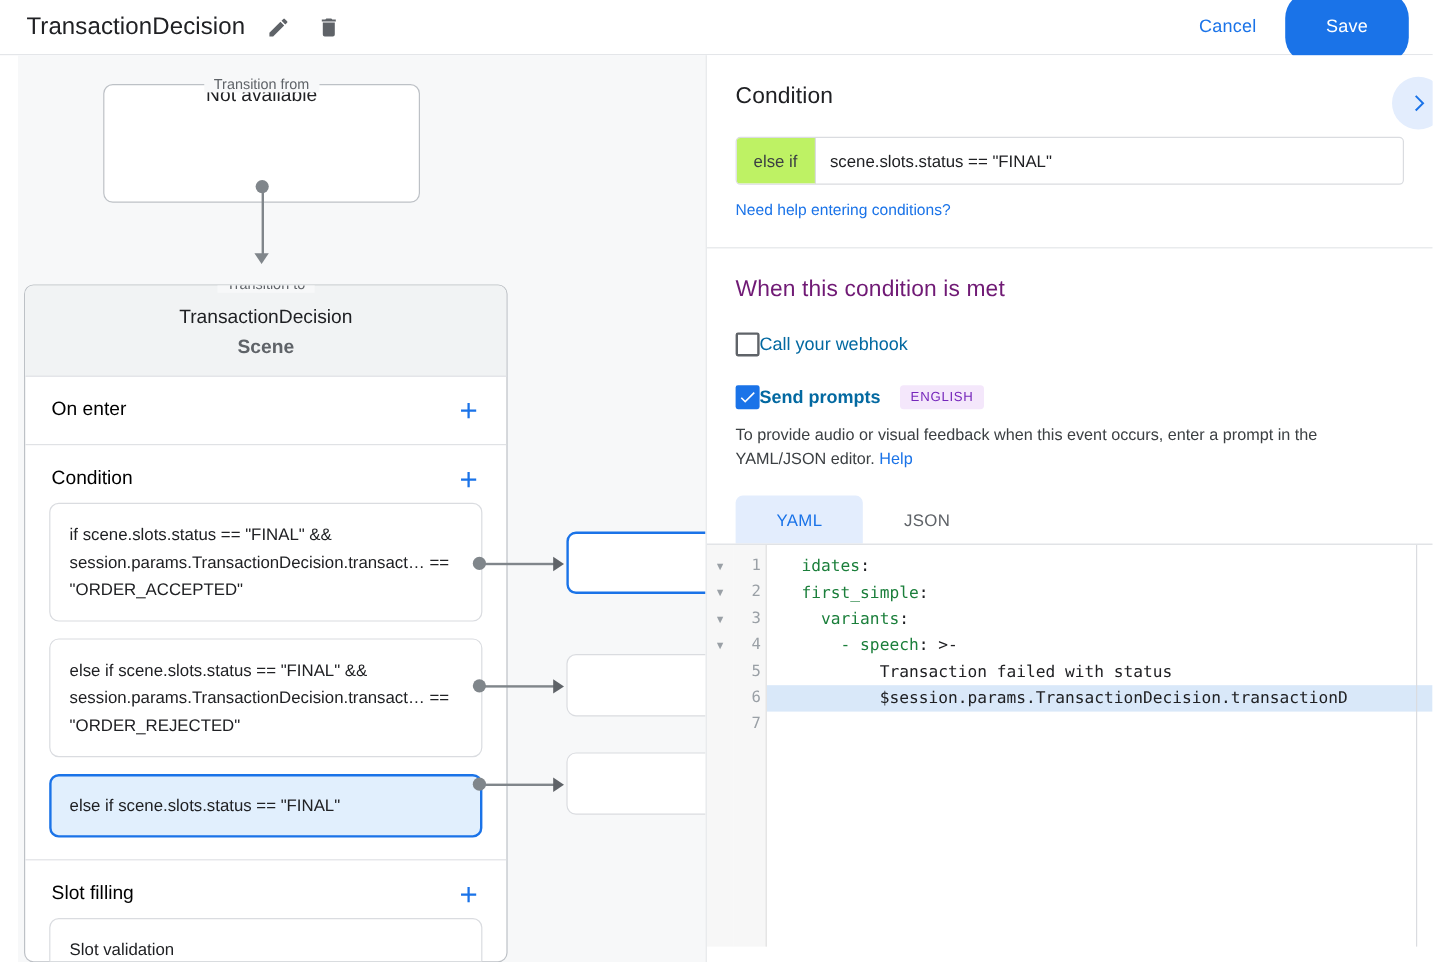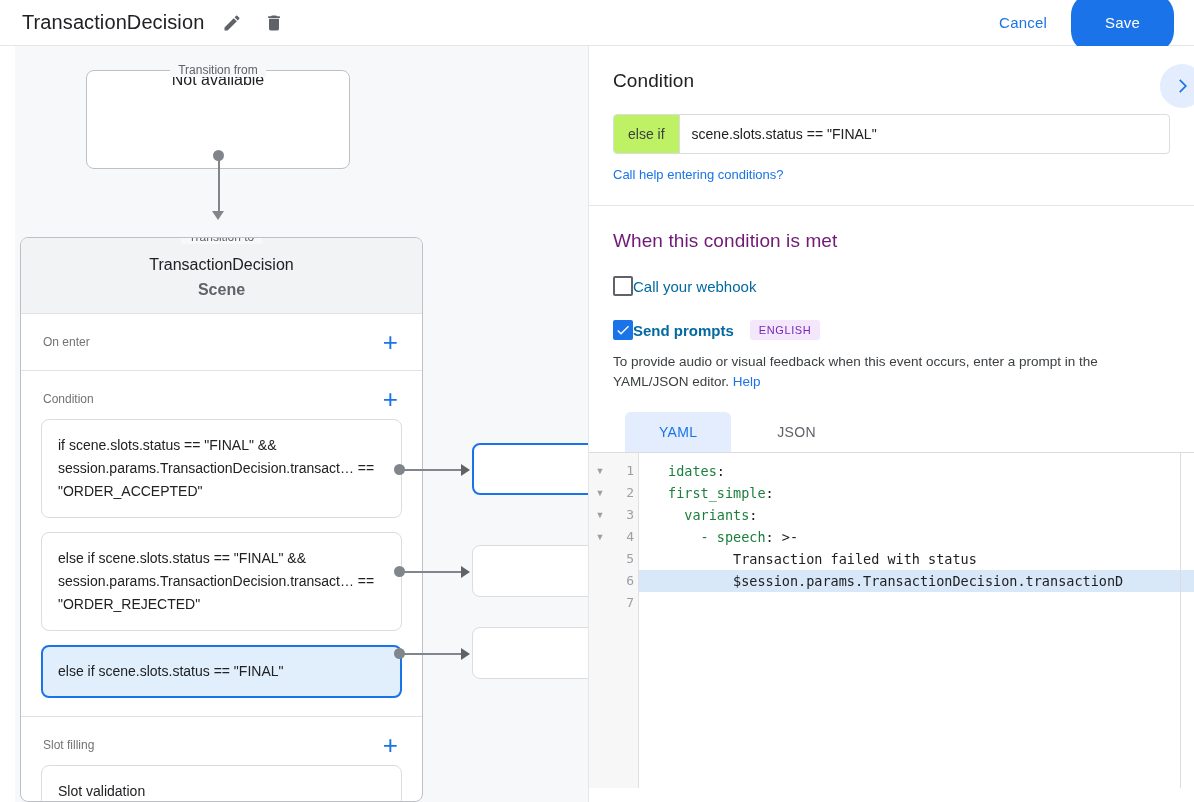--- a/index.html
+++ b/index.html
@@ -101,21 +101,21 @@
   }
   .tt-header .name { font-size: 16px; color: #202124; }
   .tt-header .sub { font-size: 16px; color: #5f6368; margin-top: 7px; font-weight: bold; }
 
   .section { border-bottom: 1px solid #e0e2e5; }
   .section:last-child { border-bottom: none; }
   .section-head {
     display: flex; align-items: center; justify-content: space-between;
     padding: 18px 22px 18px 22px;
   }
-  .section-head .title { font-size: 12px; color: #737373; }
+  .section-head .title { font-size: 16px; color: #000000; }
   .plus {
     color: #1a73e8; font-size: 26px; line-height: 20px; font-weight: 300;
     cursor: pointer; user-select: none; padding: 0 2px;
   }
   .section-body { padding: 0 20px 18px 20px; }
   .cond-card {
     border: 1px solid #dadce0; border-radius: 8px; background: #ffffff;
     padding: 14px 16px; margin-bottom: 14px; font-size: 14px; color: #202124;
     line-height: 23px; cursor: pointer;
   }
@@ -194,21 +194,20 @@
     margin-top: 12px; font-size: 13.5px; color: #3c4043; line-height: 20px;
     max-width: 556px;
   }
   .desc a { color: #1a73e8; text-decoration: none; cursor: pointer; }
 
   
   .tabs { display: flex; margin-top: 20px; }
   .tab {
     padding: 12px 34px; font-size: 14px; color: #5f6368; cursor: pointer;
     letter-spacing: .3px;
-    margin-left: 12px;
   }
   .tab.active { background: #e3edfd; color: #1a73e8; border-radius: 6px 6px 0 0; }
 
   
   .editor {
     margin-top: 0; border-top: 1px solid #dadce0; height: 336px;
     display: flex; position: relative; background: #ffffff;
     overflow: hidden;
   }
   .gutter-fold {
@@ -351,21 +350,21 @@
               <path d="M8.6 5.4 15.2 12l-6.6 6.6L10 20l8-8-8-8z" fill="#1a73e8"></path>
             </svg>
         </span>
       </div>
 
       <div class="cond-input-row">
         <div class="cond-prefix">else if</div>
         <div class="cond-value">scene.slots.status == "FINAL"</div>
       </div>
 
-      <a class="help-link">Call help entering conditions?</a>
+      <a class="help-link">Need help entering conditions?</a>
     </div>
 
     <div class="rp-sec-2">
       <div class="rp-h2">When this condition is met</div>
 
       <div class="check-row">
         <div class="cbox"></div>
         <span class="check-label normal">Call your webhook</span>
       </div>
 

